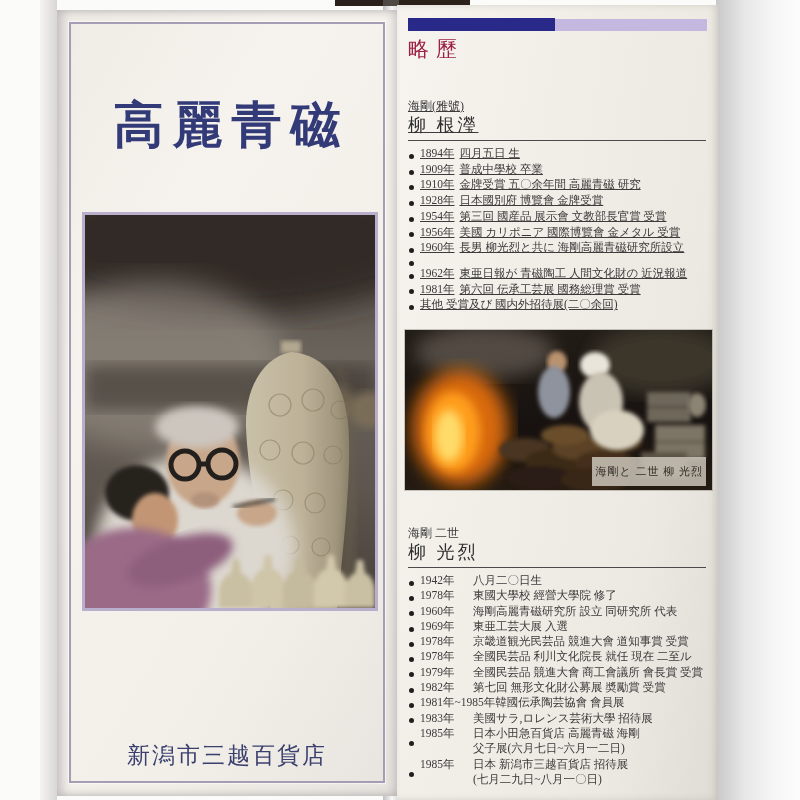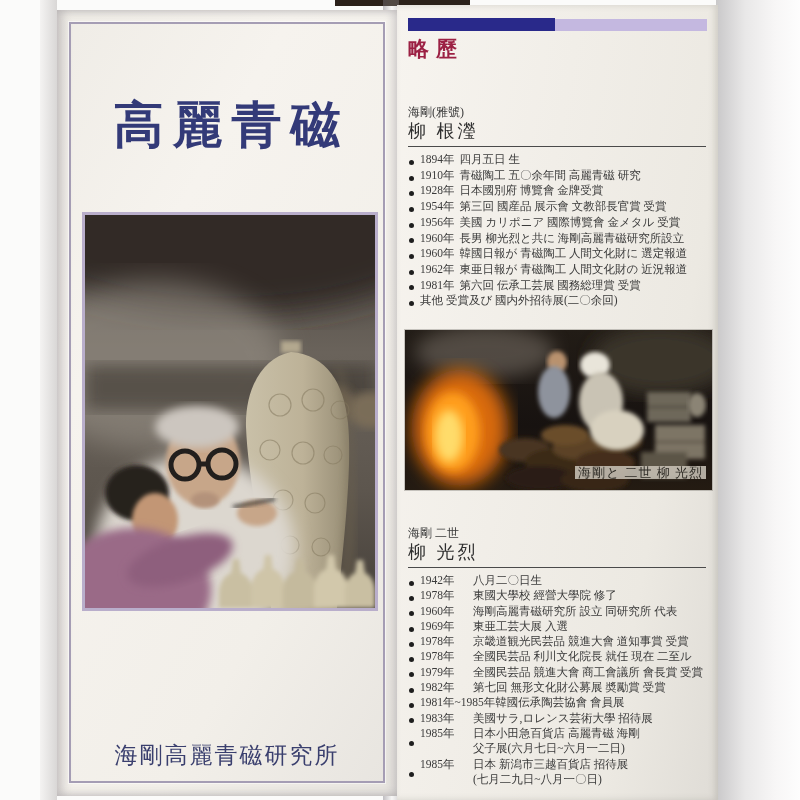--- a/index.html
+++ b/index.html
@@ -56,26 +56,26 @@
     position:absolute;left:397px;top:5px;width:321px;height:795px;
     background:linear-gradient(100deg,#f7f4ef,#f1eee8 40%,#ece9e2 75%,#dfdcd6);
     box-shadow:inset -3px 0 6px rgba(140,135,130,.3);
     color:#3c3c3c;
   }
   .header-bar{position:absolute;left:11px;top:13px;height:13px;width:299px;font-size:0;}
   .header-bar .seg-navy{display:inline-block;width:147px;height:13px;background:#29298a;vertical-align:top;}
   .header-bar .seg-lav{display:inline-block;width:152px;height:12px;margin-top:1px;background:#c4b8e0;vertical-align:top;}
   .page-title{
     position:absolute;left:11px;top:30px;margin:0;
-    font-size:21px;font-weight:bold;letter-spacing:7px;
+    font-size:21px;font-weight:normal;letter-spacing:7px;
     color:#9c2144;
     font-family:"Liberation Sans","DejaVu Sans",sans-serif;
   }
   .sec{position:absolute;left:11px;width:300px;}
-  .sec-1{top:100px;}
+  .sec-1{top:94px;text-decoration:underline;}
   .sec-2{top:521px;}
   .sec-label{font-size:12px;line-height:14px;color:#3a3a3a;}
   .sec-name{font-size:18px;line-height:24px;letter-spacing:3px;color:#2f2f2f;}
   .sec-rule{height:1px;background:#4a4a4a;margin:3px 0 5px 0;width:298px;}
 
   .list{list-style:none;margin:0;padding:0;font-size:11.5px;color:#3a3a3a;}
   .list li{display:flex;align-items:center;}
   .list-1 li{line-height:15.7px;}
   .list-2 li{line-height:15.3px;}
   .bullet{width:5px;height:5px;border-radius:50%;background:#1e1e1e;margin:5px 6px 0 1px;flex:none;}
@@ -84,24 +84,24 @@
   .list-2 .yr{display:inline-block;min-width:53px;}
   .tx2{padding-left:53px;}
 
   .kiln-photo{
     position:absolute;left:8px;top:325px;width:307px;height:160px;margin:0;
     background:#1b1510;overflow:hidden;
     box-shadow:0 0 0 1px rgba(90,85,80,.3);
   }
   .kiln-photo svg{display:block;width:100%;height:100%;}
   .kiln-caption{
-    position:absolute;right:6px;bottom:11px;
-    font-size:13px;letter-spacing:1px;color:#2f2c26;
+    position:absolute;right:6px;bottom:4px;
+    font-size:11px;letter-spacing:1px;color:#2f2c26;
     background:rgba(203,198,186,.85);
-    padding:0 3px;line-height:13px;
+    padding:8px 3px;line-height:13px;
   }
 </style>
 </head>
 <body>
 
 <div class="scan">
 
   <div class="left-shadow"></div>
   <div class="right-shadow"></div>
   <div class="gap-strip"></div>
@@ -183,21 +183,21 @@
         <g filter="url(#b2)">
           <path d="M148,344 l6,0 l2,14 c8,3 12,12 12,20 l0,15 l-34,0 l0,-15 c0,-8 4,-17 12,-20 Z" fill="#c9bfa2"></path>
           <path d="M180,340 l6,0 l2,14 c8,3 12,12 12,20 l0,19 l-34,0 l0,-19 c0,-8 4,-17 12,-20 Z" fill="#cfc5a8"></path>
           <path d="M212,344 l6,0 l2,13 c8,3 12,11 12,19 l0,17 l-34,0 l0,-17 c0,-8 4,-16 12,-19 Z" fill="#c4ba9d"></path>
           <path d="M243,340 l6,0 l2,14 c8,3 12,12 12,20 l0,19 l-34,0 l0,-19 c0,-8 4,-17 12,-20 Z" fill="#d2c8ab"></path>
           <path d="M272,345 l6,0 l2,13 c7,3 10,11 10,18 l0,17 l-30,0 l0,-17 c0,-7 3,-15 10,-18 Z" fill="#c9bfa2"></path>
         </g>
       </svg>
     </figure>
 
-    <div class="cover-institute">海剛高麗青磁研究所</div>
+    <div class="cover-institute">新潟市三越百貨店</div>
   </div>
 
   <div class="right-panel">
 
     <div class="header-bar">
       <span class="seg-navy"></span><span class="seg-lav"></span>
     </div>
 
     <h2 class="page-title">略歷</h2>
 
@@ -205,41 +205,44 @@
       <div class="sec-label">海剛(雅號)</div>
       <div class="sec-name">柳 根瀅</div>
       <div class="sec-rule"></div>
       <ul class="list list-1">
           <li>
             <span class="bullet"></span>
             <div class="entry-body"><span class="yr">1894年</span><span class="tx">四月五日 生</span></div>
           </li>
           <li>
             <span class="bullet"></span>
-            <div class="entry-body"><span class="yr">1910年</span><span class="tx">青磁陶工 五〇余年間 高麗青磁 研究</span></div>
+            <div class="entry-body"><span class="yr">1909年</span><span class="tx">普成中學校 卒業</span></div>
+          </li>
+          <li>
+            <span class="bullet"></span>
+            <div class="entry-body"><span class="yr">1910年</span><span class="tx">金牌受賞 五〇余年間 高麗青磁 研究</span></div>
           </li>
           <li>
             <span class="bullet"></span>
             <div class="entry-body"><span class="yr">1928年</span><span class="tx">日本國別府 博覽會 金牌受賞</span></div>
           </li>
           <li>
             <span class="bullet"></span>
             <div class="entry-body"><span class="yr">1954年</span><span class="tx">第三回 國産品 展示會 文教部長官賞 受賞</span></div>
           </li>
           <li>
             <span class="bullet"></span>
             <div class="entry-body"><span class="yr">1956年</span><span class="tx">美國 カリポニア 國際博覽會 金メタル 受賞</span></div>
           </li>
           <li>
             <span class="bullet"></span>
             <div class="entry-body"><span class="yr">1960年</span><span class="tx">長男 柳光烈と共に 海剛高麗青磁研究所設立</span></div>
           </li>
           <li>
             <span class="bullet"></span>
-            <div class="entry-body"><span class="yr">1960年</span><span class="tx">韓國日報が 青磁陶工 人間文化財に 選定報道</span></div>
           </li>
           <li>
             <span class="bullet"></span>
             <div class="entry-body"><span class="yr">1962年</span><span class="tx">東亜日報が 青磁陶工 人間文化財の 近況報道</span></div>
           </li>
           <li>
             <span class="bullet"></span>
             <div class="entry-body"><span class="yr">1981年</span><span class="tx">第六回 伝承工芸展 國務総理賞 受賞</span></div>
           </li>
           <li>

